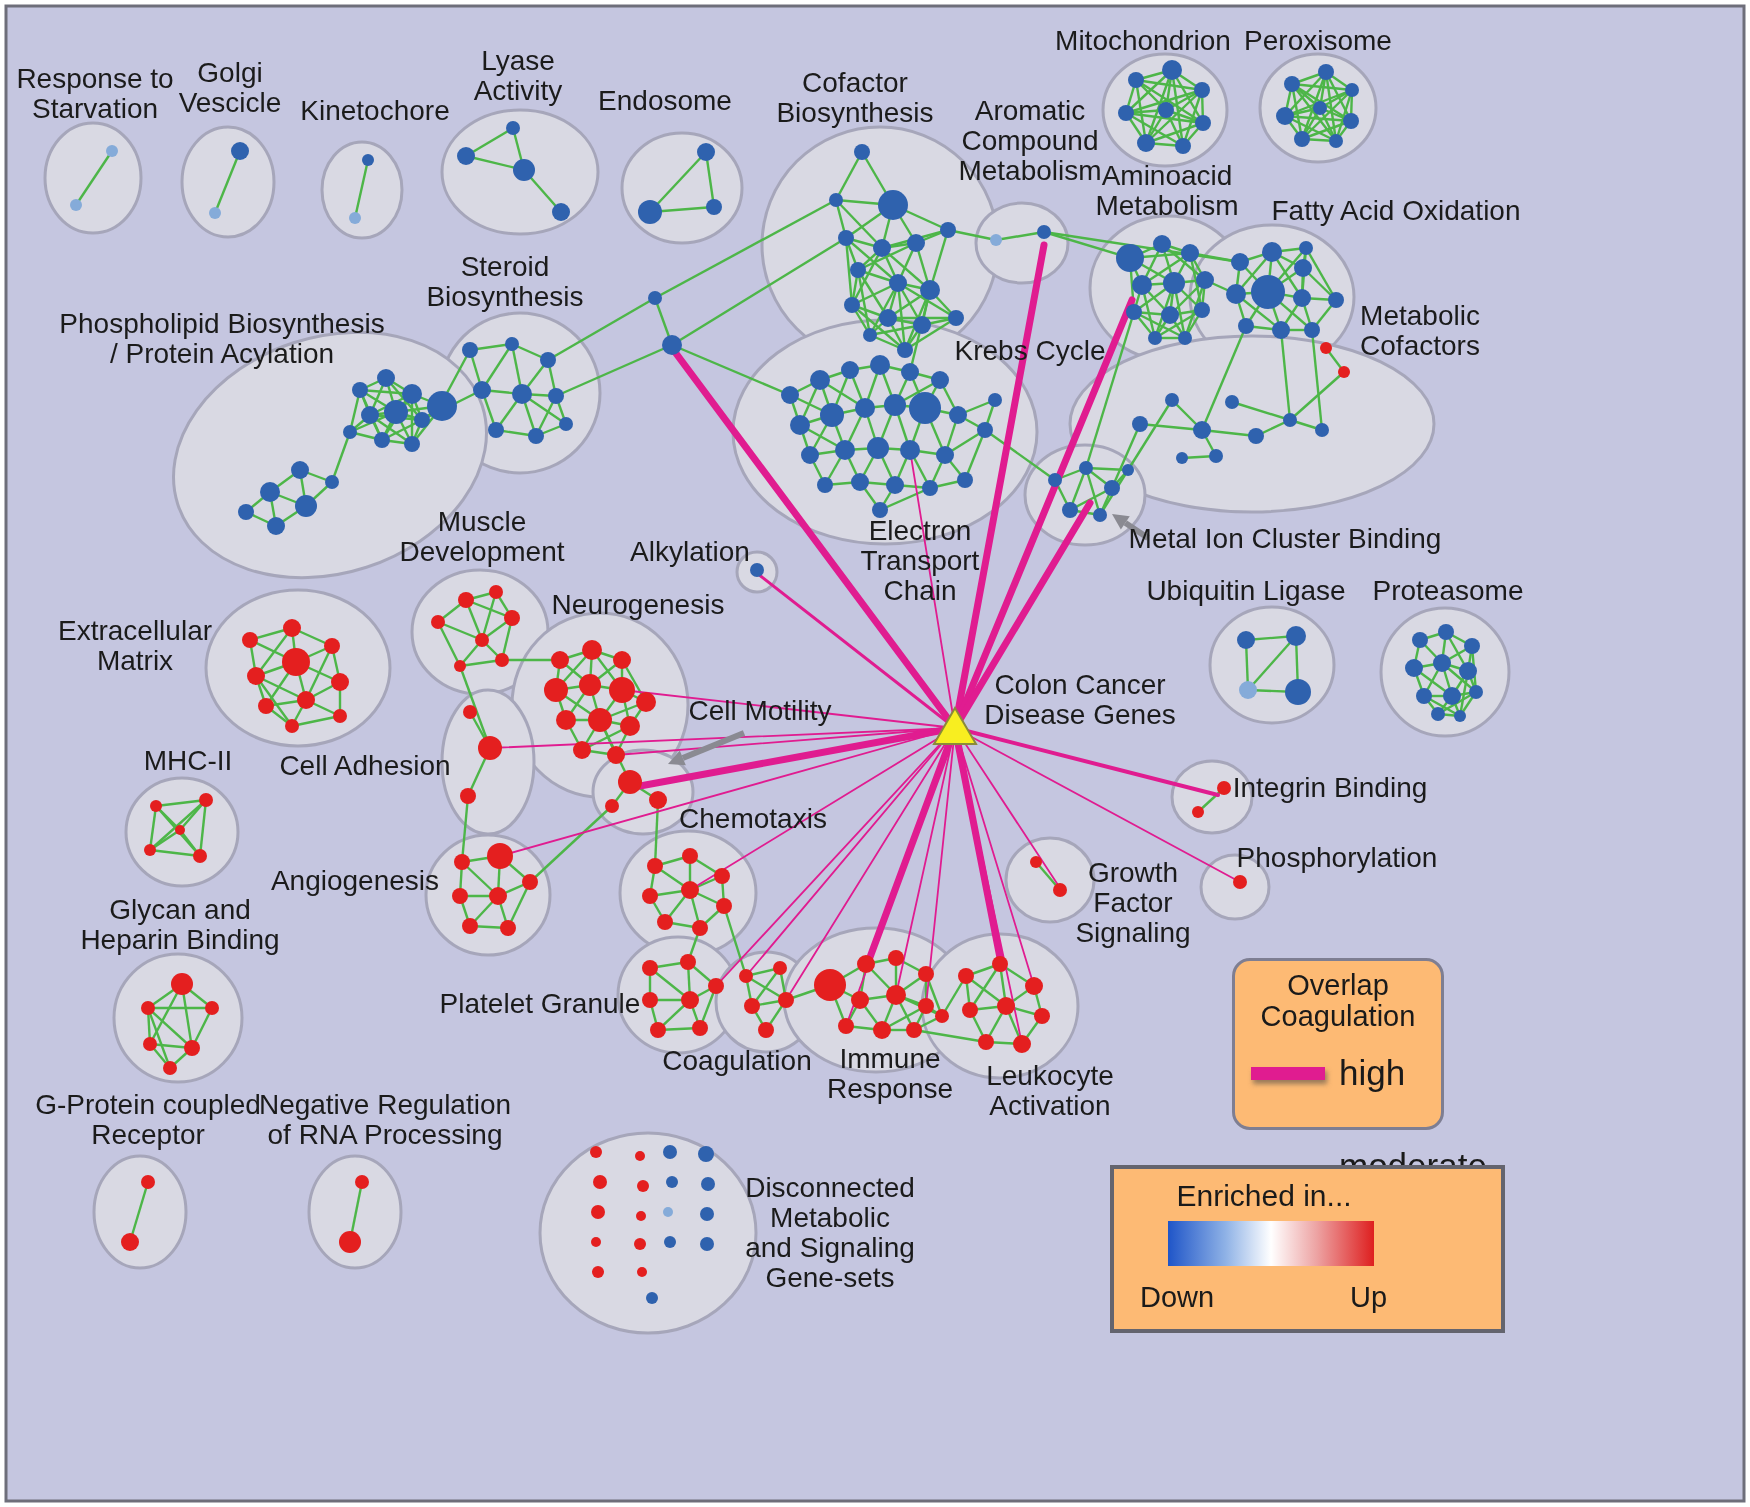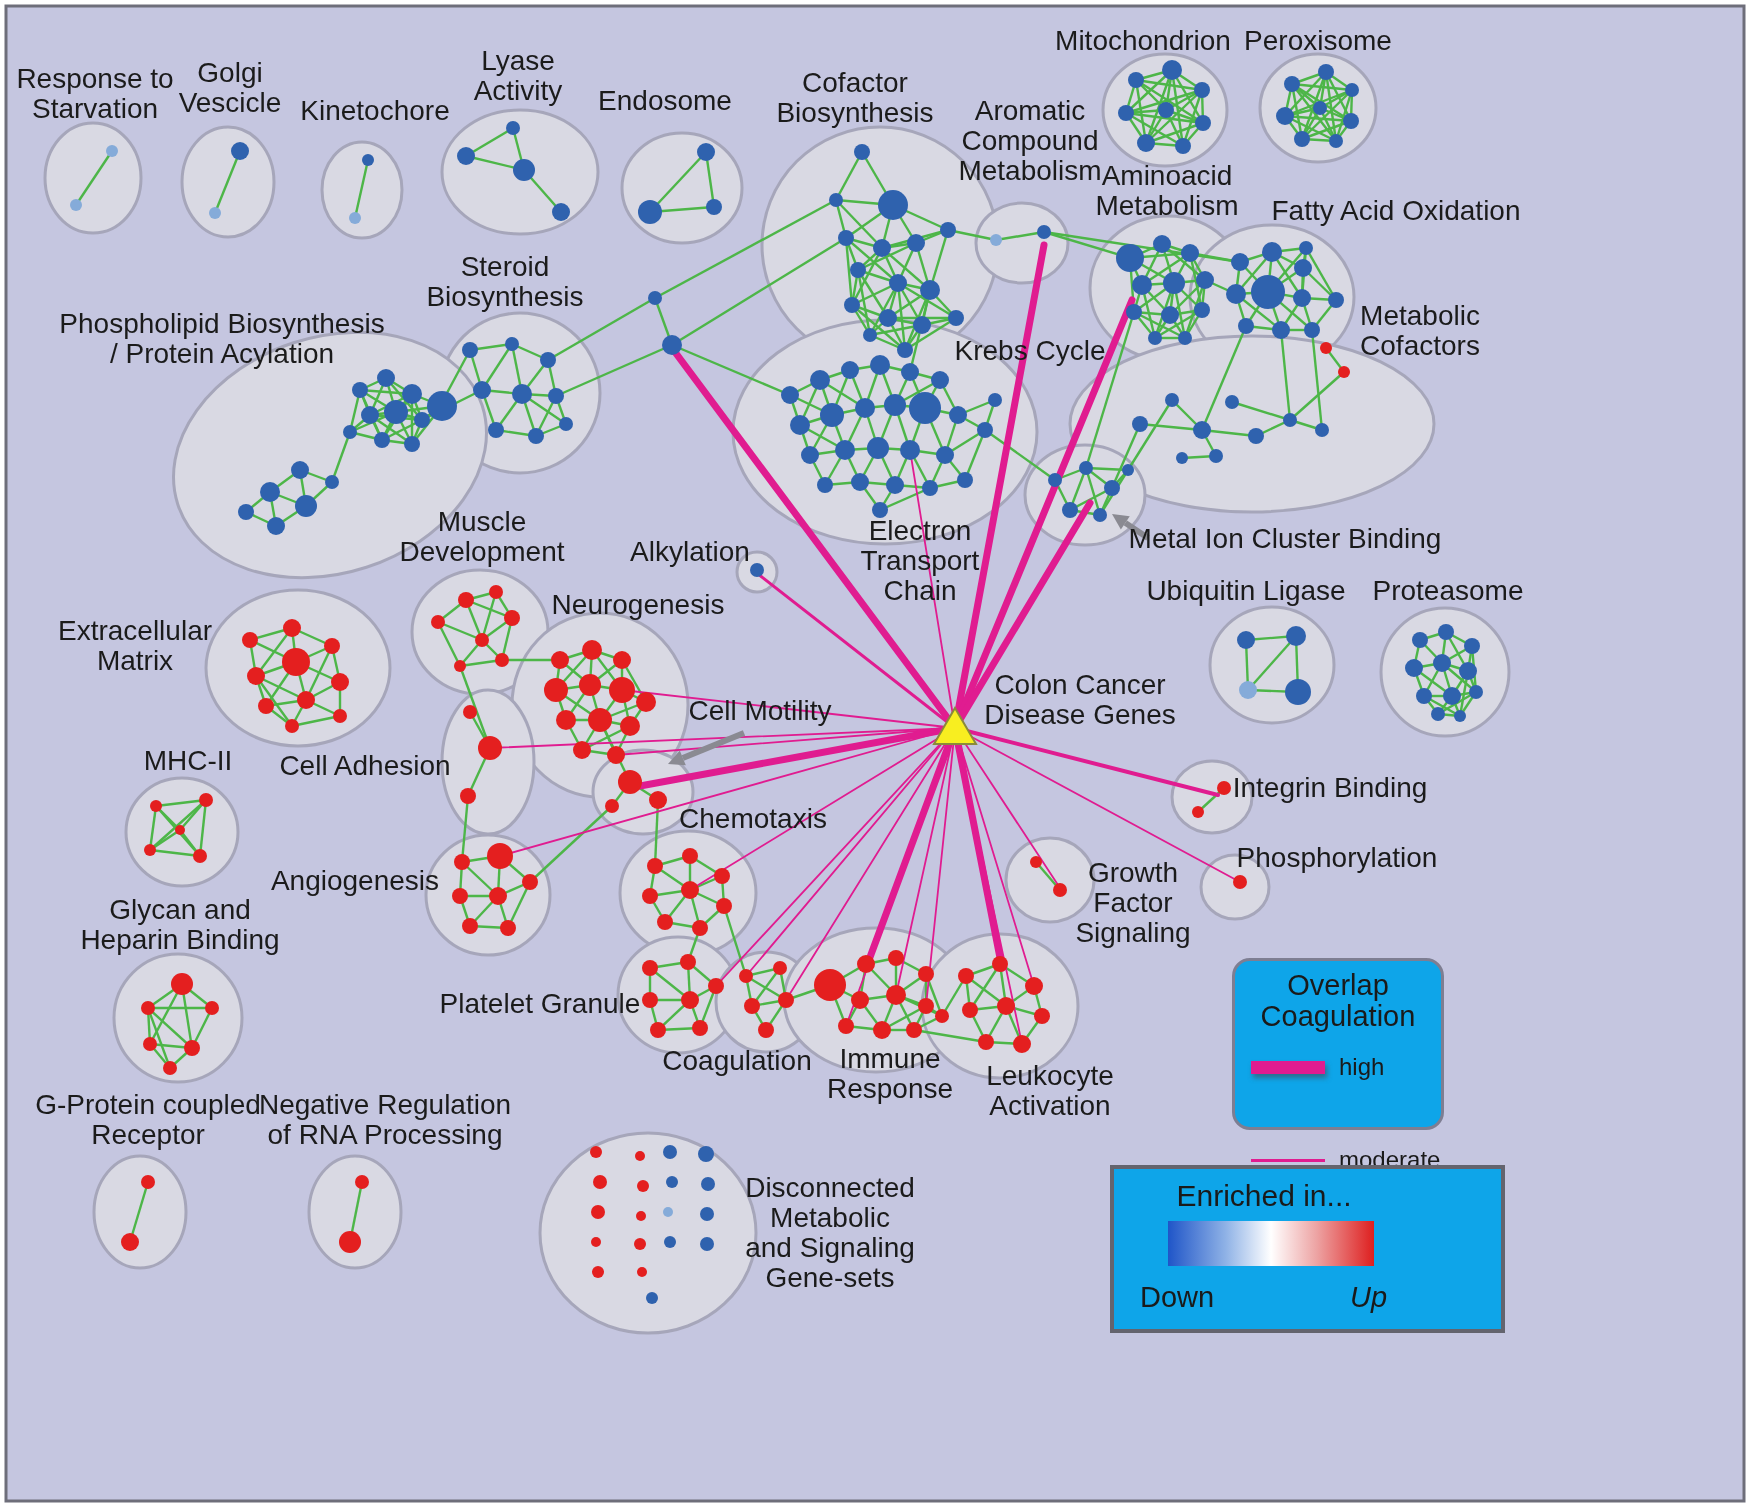--- a/index.html
+++ b/index.html
@@ -1,32 +1,32 @@
 <!DOCTYPE html>
 <html><head>
 <meta charset="utf-8">
 <style>
   html,body{margin:0;padding:0;background:#ffffff;font-family:"Liberation Sans",sans-serif;}
   .figure{position:relative;width:1750px;height:1507px;background:#ffffff;overflow:hidden;}
   #diagram-svg{position:absolute;left:0;top:0;}
-  .legend{position:absolute;box-sizing:border-box;background:#0ea5e9;color:#1a1a1a;}
+  .legend{position:absolute;box-sizing:border-box;background:#fdba74;color:#1a1a1a;}
   .overlap-legend{left:1232px;top:958px;width:212px;height:172px;border:3px solid #7e7e92;border-radius:18px;}
   .overlap-title{text-align:center;font-size:29px;line-height:31px;margin-top:9px;}
   .legend-row{position:absolute;left:16px;display:flex;align-items:center;}
   .row-high{top:92px;}
   .row-moderate{top:140px;margin-top:45px;}
   .swatch-high{display:inline-block;width:74px;height:13px;background:#e01c90;box-shadow:2px 4px 5px rgba(70,70,70,0.55);}
   .swatch-moderate{display:inline-block;width:74px;height:3px;background:#e01c90;}
-  .legend-row .lab{margin-left:14px;font-size:24px;}
+  .legend-row .lab{margin-left:14px;font-size:35px;}
   .enrich-legend{left:1110px;top:1165px;width:395px;height:168px;border:4px solid #64646e;}
   .enrich-title{position:absolute;left:0;top:10px;width:300px;text-align:center;font-size:30px;}
   .gradient-bar{position:absolute;left:54px;top:52px;width:206px;height:45px;
     background:linear-gradient(to right,#1f55c8 0%,#8fb2e6 28%,#ffffff 50%,#eda4a4 72%,#de1f1f 100%);}
   .down-label{position:absolute;left:26px;top:112px;font-size:29px;}
-  .up-label{position:absolute;left:236px;top:112px;font-size:29px;font-style:italic;}
+  .up-label{position:absolute;left:236px;top:112px;font-size:29px;}
   .side-text{position:absolute;left:300px;top:46px;width:118px;text-align:center;font-size:28px;line-height:30px;}
 </style>
 </head>
 <body>
 
 <div class="figure">
   <svg id="diagram-svg" width="1750" height="1507" viewBox="0 0 1750 1507">
       <rect x="6" y="6" width="1738" height="1495" fill="#c5c6e0" stroke="#6e6e7a" stroke-width="3"></rect>
       <g>
         <ellipse cx="93" cy="178" rx="48" ry="55" fill="#d9d9e3" stroke="#a6a6ba" stroke-width="3"></ellipse>

